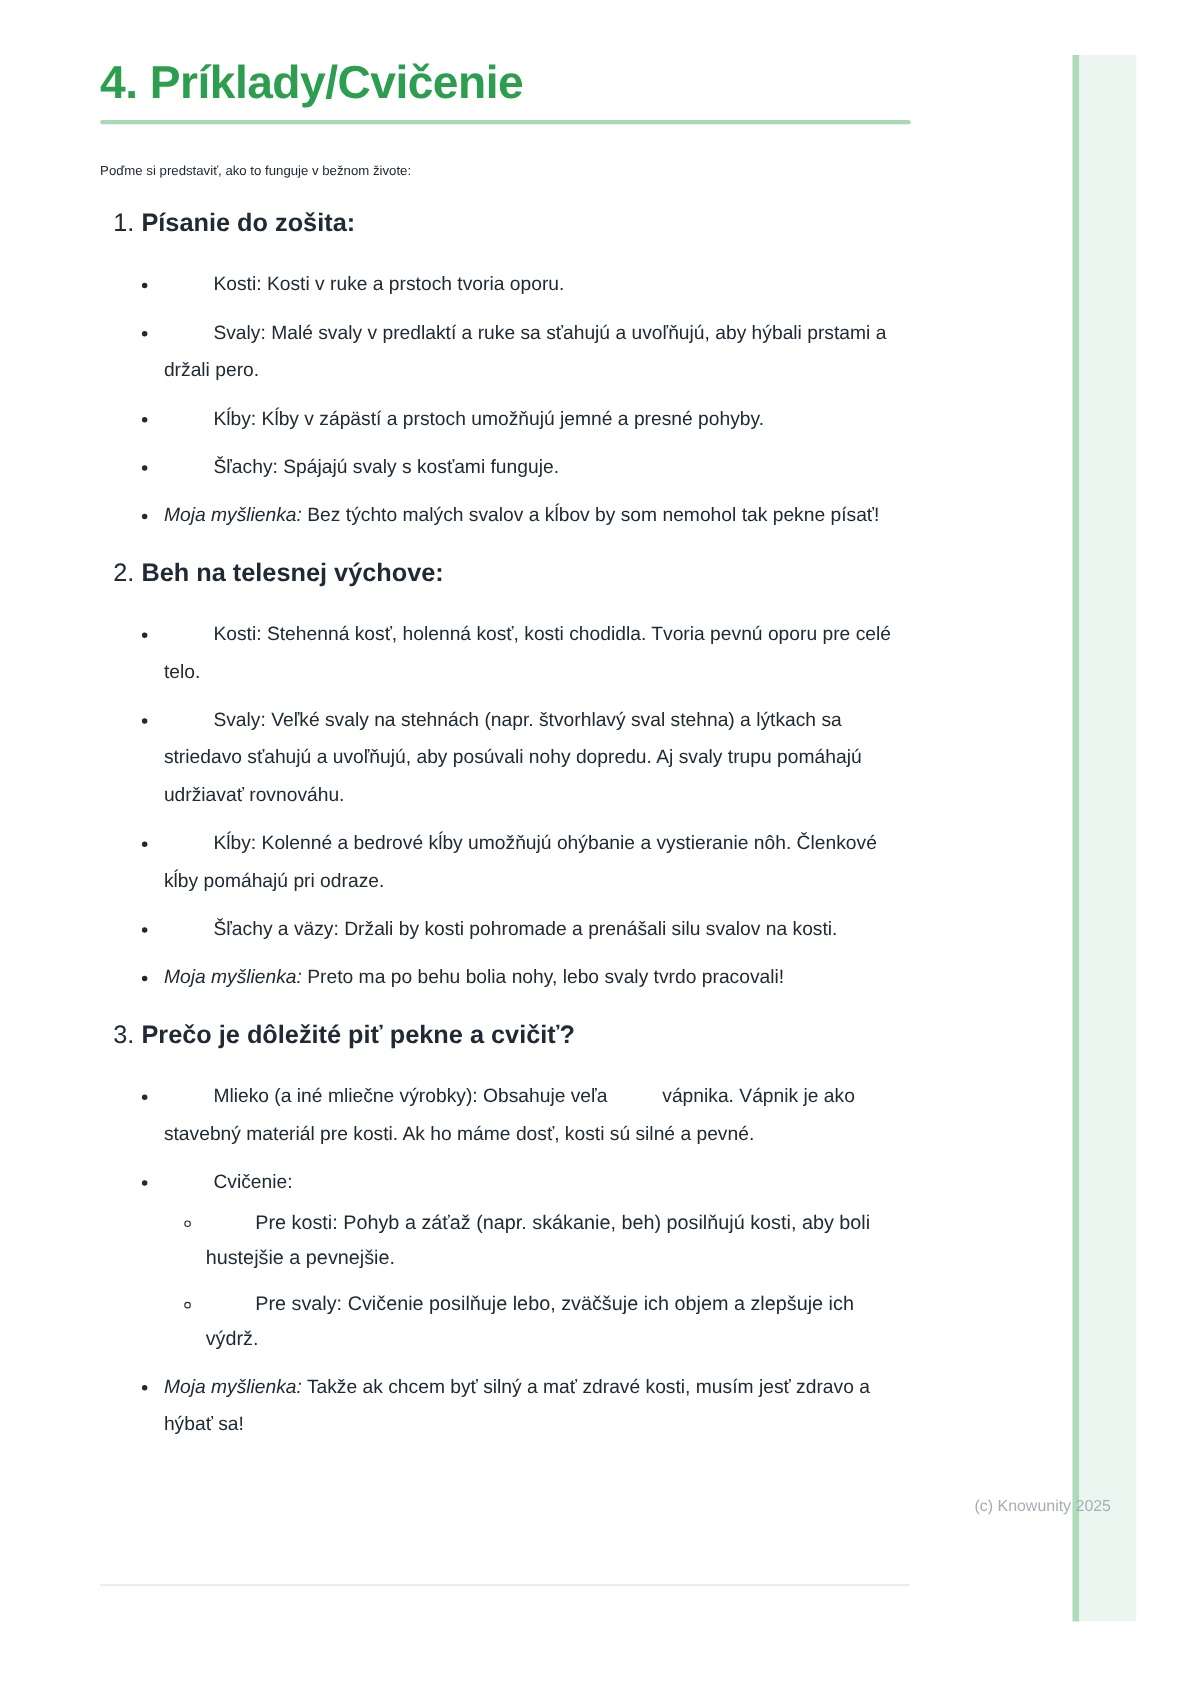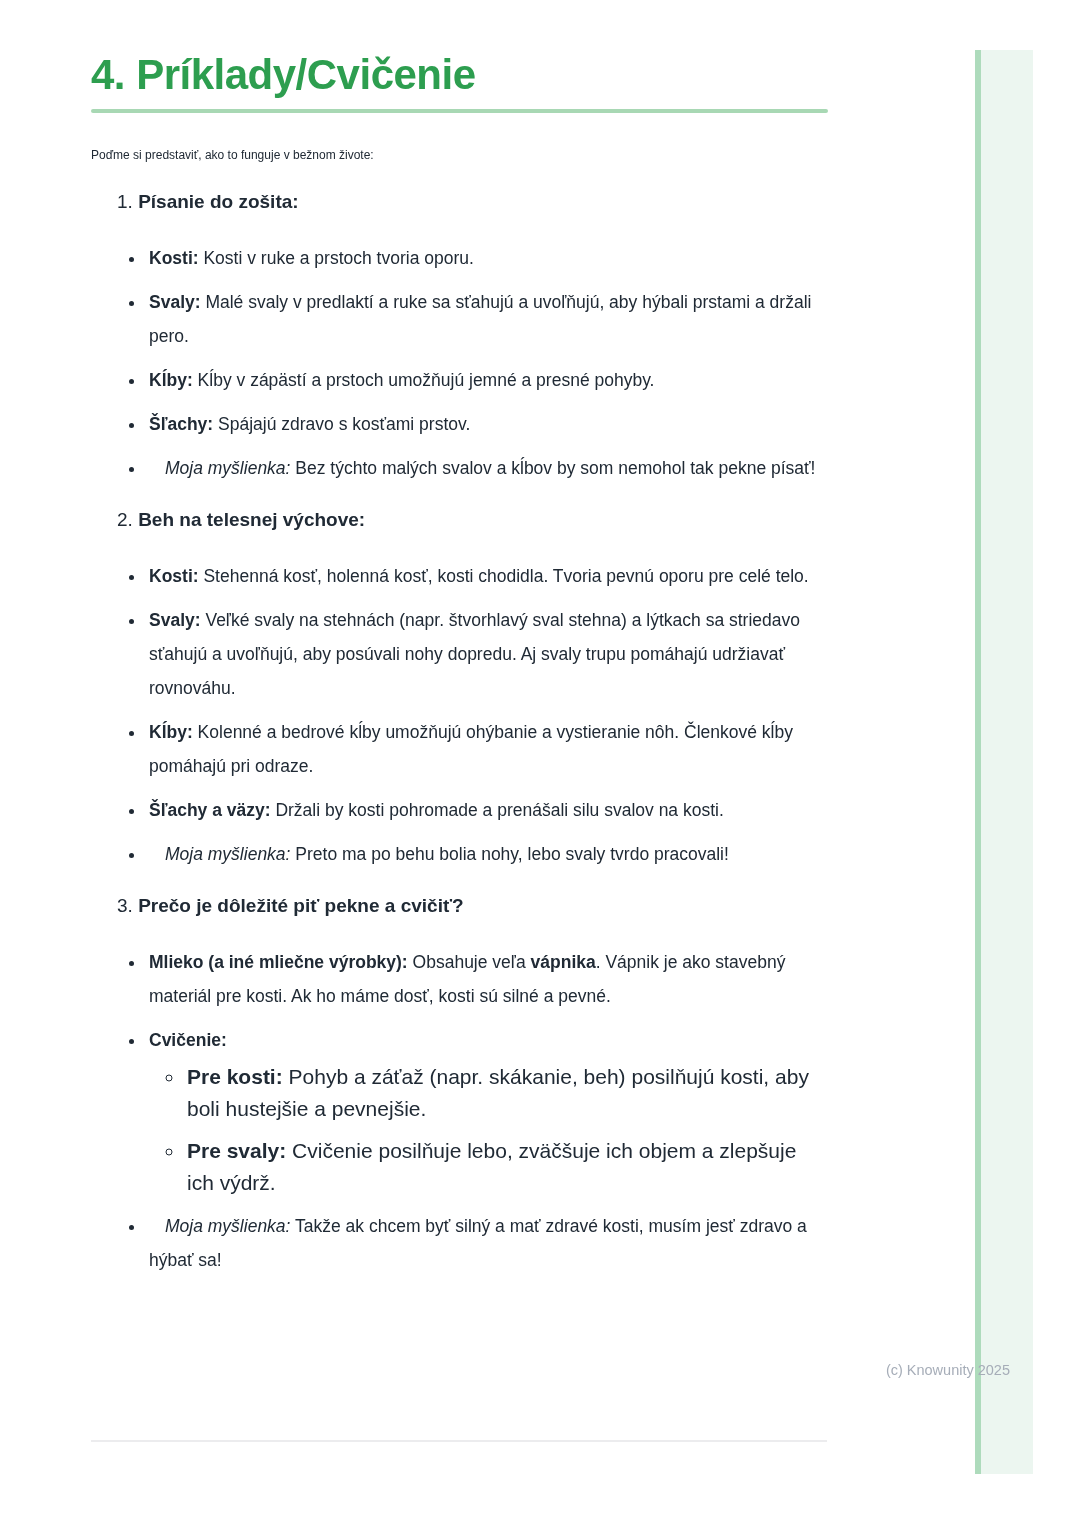--- a/index.html
+++ b/index.html
@@ -48,22 +48,22 @@
     margin-top: 14px;
   }
 
   .intro {
     margin: 30px 0 10px 0;
     font-size: 12px;
     line-height: 24px;
   }
 
   .section-head {
-    margin: 22px 0 0 26px;
-    font-size: 19px;
+    margin: 22px 0 0 12px;
+    font-size: 23px;
     line-height: 26px;
   }
   .section-head .num { font-weight: 400; }
   .section-head .ttl { font-weight: 700; }
 
   ul.bullets {
     list-style: disc outside;
     margin: 26px 0 0 0;
     padding: 0 0 0 55px;
   }
@@ -73,28 +73,28 @@
     padding-left: 3px;
   }
   ul.bullets > li + li { margin-top: 10px; }
 
   ul.sub {
     list-style: circle outside;
     margin: 4px 0 4px 0;
     padding: 0 0 0 36px;
   }
   ul.sub > li {
-    font-size: 21px;
+    font-size: 18px;
     line-height: 32px;
     padding-left: 2px;
   }
   ul.sub > li + li { margin-top: 10px; }
 
-  .b { font-weight: 700; }
-  .i { font-style: italic; margin-left: 16px; }
+  .b { font-weight: 400; margin-left: 45px; }
+  .i { font-style: italic; }
 
   .footer-rule {
     position: absolute;
     top: 1440px;
     left: 91px;
     width: 736px;
     height: 2px;
     background: #ececee;
   }
   .footer-text {
@@ -121,21 +121,21 @@
 
   <div class="section">
     <div class="section-head">
       <span class="num">1.</span>
       <span class="ttl">Písanie do zošita:</span>
     </div>
     <ul class="bullets">
       <li><span class="b">Kosti:</span><span> Kosti v ruke a prstoch tvoria oporu.</span></li>
       <li><span class="b">Svaly:</span><span> Malé svaly v predlaktí a ruke sa sťahujú a uvoľňujú, aby hýbali prstami a držali pero.</span></li>
       <li><span class="b">Kĺby:</span><span> Kĺby v zápästí a prstoch umožňujú jemné a presné pohyby.</span></li>
-      <li><span class="b">Šľachy:</span><span> Spájajú zdravo s kosťami prstov.</span></li>
+      <li><span class="b">Šľachy:</span><span> Spájajú svaly s kosťami funguje.</span></li>
       <li><span class="i">Moja myšlienka:</span><span> Bez týchto malých svalov a kĺbov by som nemohol tak pekne písať!</span></li>
     </ul>
   </div>
 
   <div class="section">
     <div class="section-head">
       <span class="num">2.</span>
       <span class="ttl">Beh na telesnej výchove:</span>
     </div>
     <ul class="bullets">

